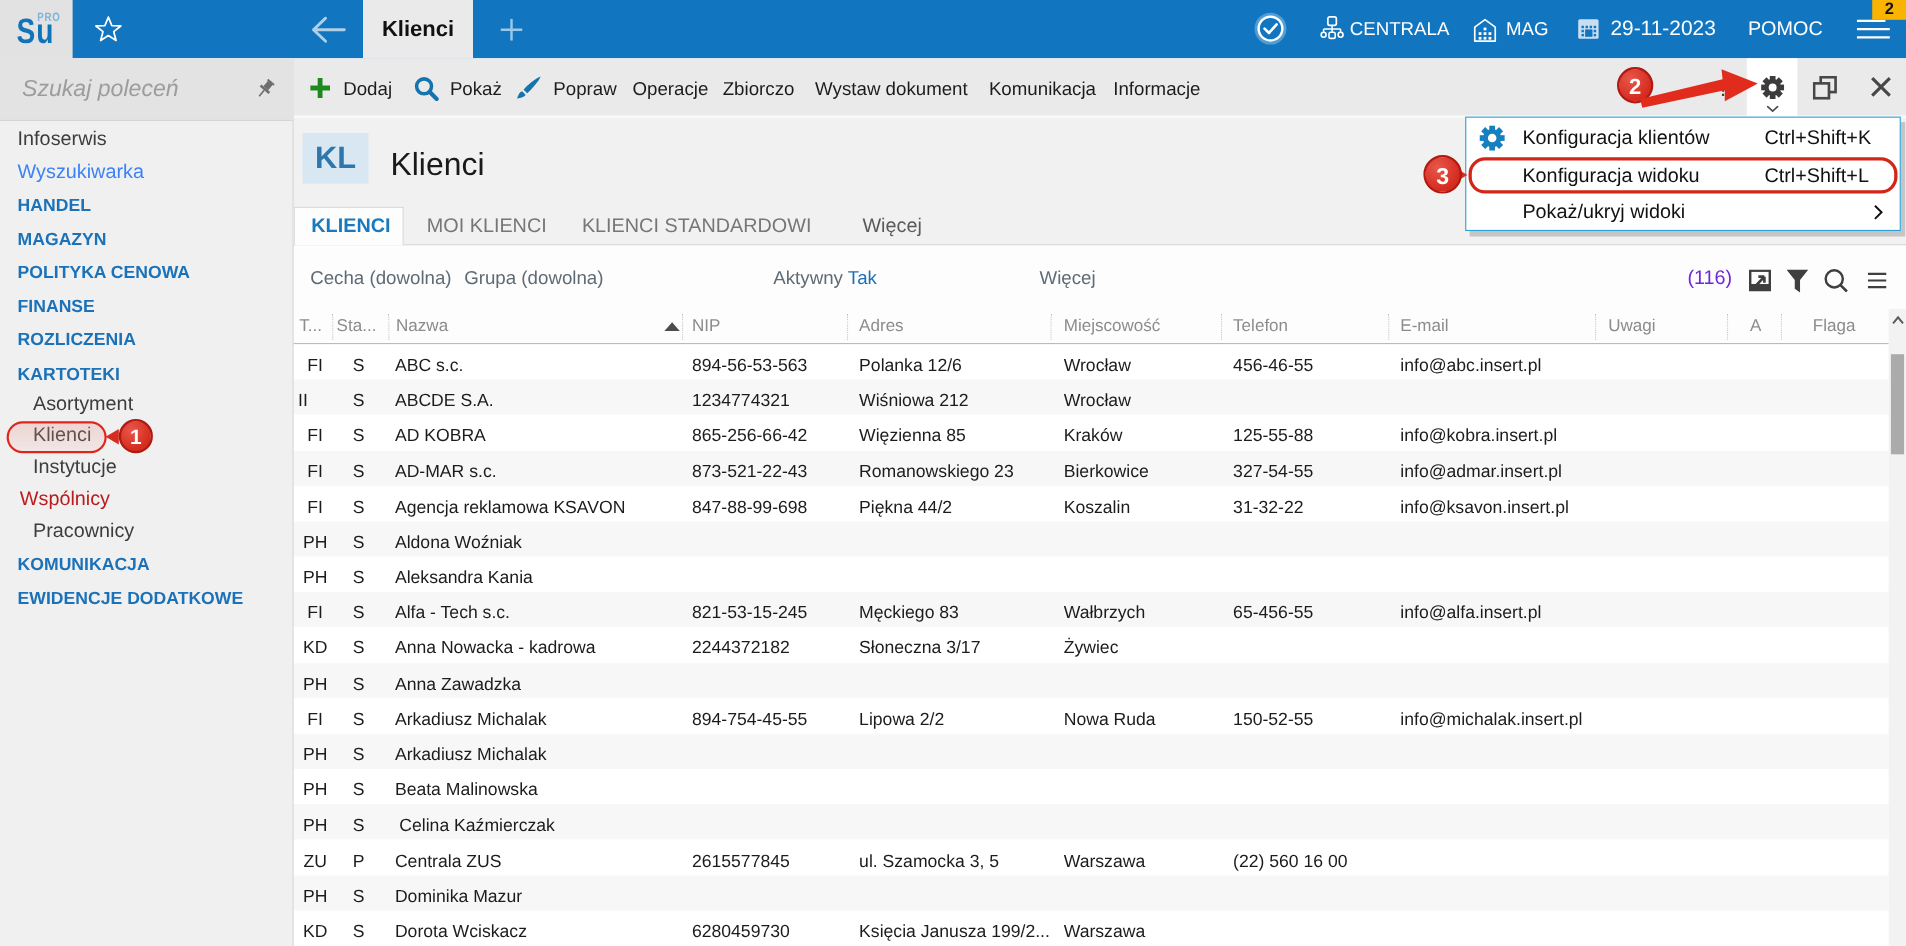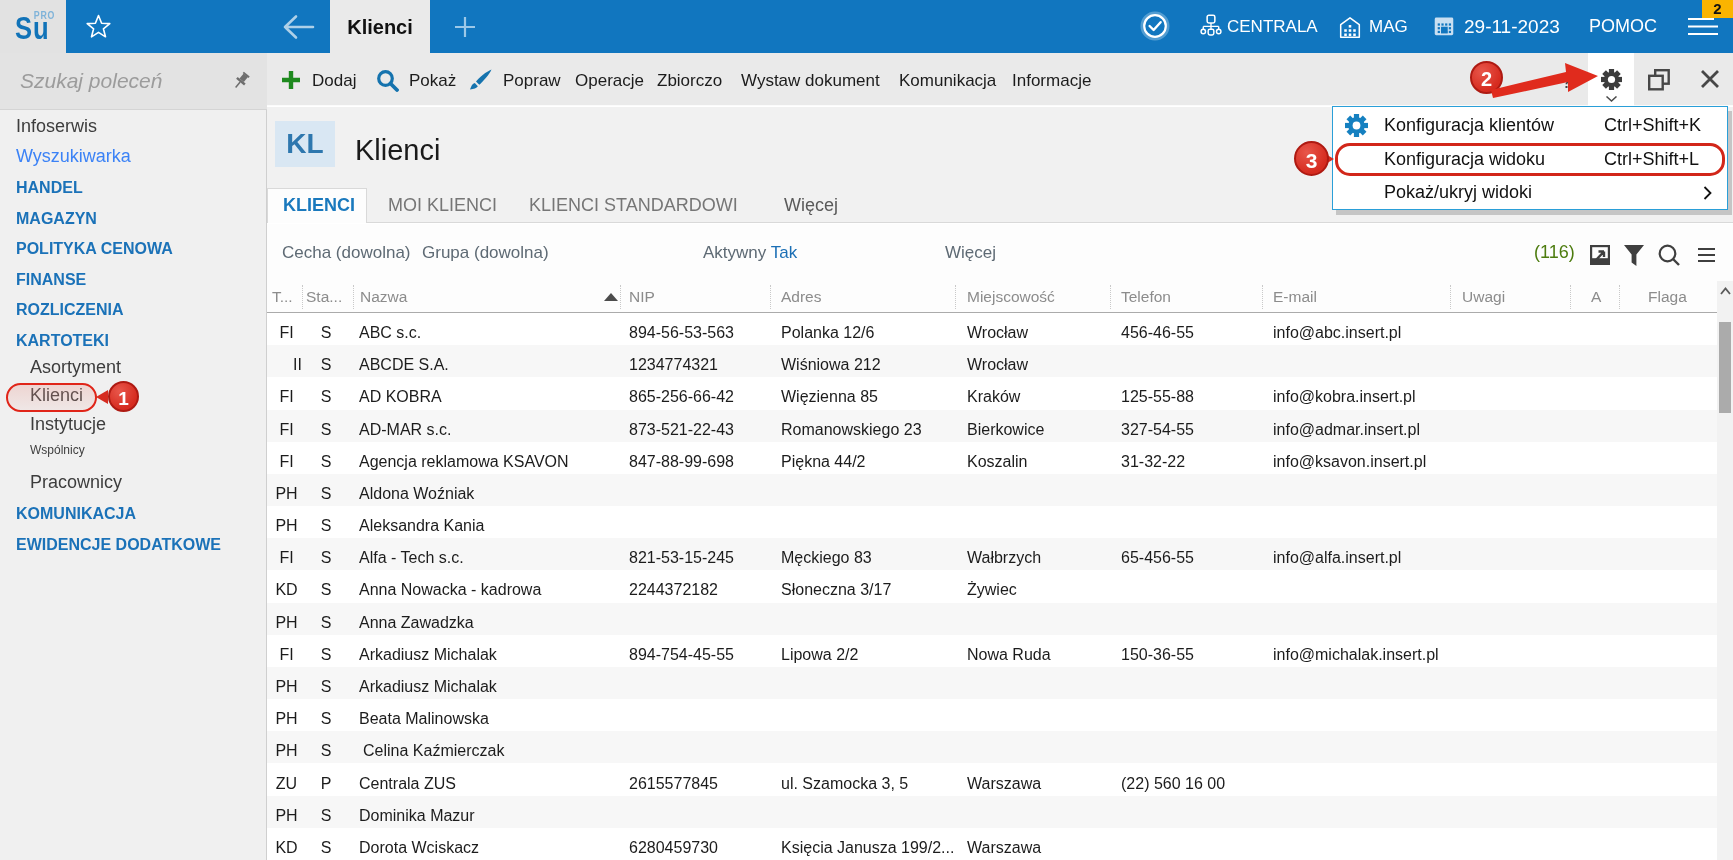--- a/index.html
+++ b/index.html
@@ -113,21 +113,21 @@
 <div class="mi" style="left:16px;top:146px;color:#3b82f6;font-size:18px">Wyszukiwarka</div>
 <div class="mi" style="left:16px;top:179px;color:#1b72b8;font-size:16px;font-weight:700">HANDEL</div>
 <div class="mi" style="left:16px;top:209.5px;color:#1b72b8;font-size:16px;font-weight:700">MAGAZYN</div>
 <div class="mi" style="left:16px;top:240px;color:#1b72b8;font-size:16px;font-weight:700">POLITYKA CENOWA</div>
 <div class="mi" style="left:16px;top:270.5px;color:#1b72b8;font-size:16px;font-weight:700">FINANSE</div>
 <div class="mi" style="left:16px;top:301px;color:#1b72b8;font-size:16px;font-weight:700">ROZLICZENIA</div>
 <div class="mi" style="left:16px;top:331.5px;color:#1b72b8;font-size:16px;font-weight:700">KARTOTEKI</div>
 <div class="mi" style="left:30px;top:357px;color:#3d3d3d;font-size:18px">Asortyment</div>
 <div class="mi" style="left:30px;top:384.5px;color:#3d3d3d;font-size:18px">Klienci</div>
 <div class="mi" style="left:30px;top:414px;color:#3d3d3d;font-size:18px">Instytucje</div>
-<div class="mi" style="left:30px;top:442.5px;color:#404040;font-size:12px">Wspólnicy</div>
+<div class="mi" style="left:18px;top:442.5px;color:#b91c1c;font-size:18px">Wspólnicy</div>
 <div class="mi" style="left:30px;top:471.5px;color:#3d3d3d;font-size:18px">Pracownicy</div>
 <div class="mi" style="left:16px;top:505px;color:#1b72b8;font-size:16px;font-weight:700">KOMUNIKACJA</div>
 <div class="mi" style="left:16px;top:536px;color:#1b72b8;font-size:16px;font-weight:700">EWIDENCJE DODATKOWE</div>
 
 <div class="abs" style="left:6px;top:383px;width:91px;height:29px;border:2px solid #e02519;border-radius:15px;background:linear-gradient(180deg,rgba(232,150,140,.30),rgba(232,150,140,.10))"></div>
 <div class="abs" style="left:96px;top:390px;width:0;height:0;border-top:7px solid transparent;border-bottom:7px solid transparent;border-right:12px solid #d62b1f"></div>
 <div class="bubble" style="left:108px;top:381px;width:31px;height:31px;line-height:31px;font-size:19px">1</div>
 
 <div class="abs" style="left:267px;top:53px;width:1466px;height:53px;background:#eaeaea;border-bottom:1px solid #fbfbfb"></div>
 
@@ -192,21 +192,21 @@
 <div class="abs" style="left:283px;top:195px;font-size:18px;font-weight:700;color:#1a79bd">KLIENCI</div>
 <div class="abs" style="left:388px;top:195px;font-size:18px;color:#767676">MOI KLIENCI</div>
 <div class="abs" style="left:529px;top:195px;font-size:18px;color:#767676">KLIENCI STANDARDOWI</div>
 <div class="abs" style="left:784px;top:195px;font-size:18px;color:#5a5a5a">Więcej</div>
 
 <div class="abs" style="left:267px;top:224px;width:1466px;height:57px;background:#fdfdfd">
 <span class="fli" style="left:155px">Grupa (dowolna)</span>
 <span class="fli" style="left:15px">Cecha (dowolna)</span>
 <span class="fli" style="left:436px">Aktywny <span style="color:#1b6fb5">Tak</span></span>
 <span class="fli" style="left:678px">Więcej</span>
-<span class="fli" style="left:1267px;color:#4d7c0f;font-size:18px">(116)</span>
+<span class="fli" style="left:1267px;color:#6d28d9;font-size:18px">(116)</span>
 </div>
 
 <svg class="abs" style="left:1590px;top:245px" width="20" height="20" viewBox="0 0 20 20">
 <rect x="0" y="0" width="20" height="20" fill="#3f3f3f"></rect>
 <rect x="2.2" y="2.2" width="15.6" height="11" fill="#fdfdfd"></rect>
 <path d="M6 15 L14 6.5 M14 6.5 h-5.5 M14 6.5 v5.5" stroke="#3f3f3f" stroke-width="2.4" fill="none"></path>
 </svg>
 <svg class="abs" style="left:1624px;top:245px" width="20" height="21" viewBox="0 0 20 21">
 <path d="M0 0 H20 L12.4 9.5 V21 L7.6 17.5 V9.5 Z" fill="#3f3f3f"></path>
   </svg>
@@ -247,21 +247,21 @@
     <span class="ct" style="left:4px;width:31px;text-align:center">FI</span>
     <span class="ct" style="left:39px;width:40px;text-align:center">S</span>
     <span class="ct" style="left:92px">ABC s.c.</span>
     <span class="ct" style="left:362px">894-56-53-563</span>
     <span class="ct" style="left:514px">Polanka  12/6</span>
     <span class="ct" style="left:700px">Wrocław</span>
     <span class="ct" style="left:854px">456-46-55</span>
     <span class="ct" style="left:1006px">info@abc.insert.pl</span>
   </div>
 <div class="trow" style="top:345.2px;height:32.18px;background:#f7f7f7">
-    <span class="ct" style="left:4px;width:31px;text-align:right">II</span>
+    <span class="ct" style="left:4px;width:31px;text-align:left">II</span>
     <span class="ct" style="left:39px;width:40px;text-align:center">S</span>
     <span class="ct" style="left:92px">ABCDE S.A.</span>
     <span class="ct" style="left:362px">1234774321</span>
     <span class="ct" style="left:514px">Wiśniowa 212</span>
     <span class="ct" style="left:700px">Wrocław</span>
   </div>
 <div class="trow" style="top:377.4px;height:32.18px;background:#ffffff">
     <span class="ct" style="left:4px;width:31px;text-align:center">FI</span>
     <span class="ct" style="left:39px;width:40px;text-align:center">S</span>
     <span class="ct" style="left:92px">AD KOBRA</span>
@@ -324,21 +324,21 @@
     <span class="ct" style="left:39px;width:40px;text-align:center">S</span>
     <span class="ct" style="left:92px">Anna Zawadzka</span>
   </div>
 <div class="trow" style="top:634.8px;height:32.18px;background:#ffffff">
     <span class="ct" style="left:4px;width:31px;text-align:center">FI</span>
     <span class="ct" style="left:39px;width:40px;text-align:center">S</span>
     <span class="ct" style="left:92px">Arkadiusz Michalak</span>
     <span class="ct" style="left:362px">894-754-45-55</span>
     <span class="ct" style="left:514px">Lipowa  2/2</span>
     <span class="ct" style="left:700px">Nowa Ruda</span>
-    <span class="ct" style="left:854px">150-36-55</span>
+    <span class="ct" style="left:854px">150-52-55</span>
     <span class="ct" style="left:1006px">info@michalak.insert.pl</span>
   </div>
 <div class="trow" style="top:667.0px;height:32.18px;background:#f7f7f7">
     <span class="ct" style="left:4px;width:31px;text-align:center">PH</span>
     <span class="ct" style="left:39px;width:40px;text-align:center">S</span>
     <span class="ct" style="left:92px">Arkadiusz Michalak</span>
   </div>
 <div class="trow" style="top:699.2px;height:32.18px;background:#ffffff">
     <span class="ct" style="left:4px;width:31px;text-align:center">PH</span>
     <span class="ct" style="left:39px;width:40px;text-align:center">S</span>

